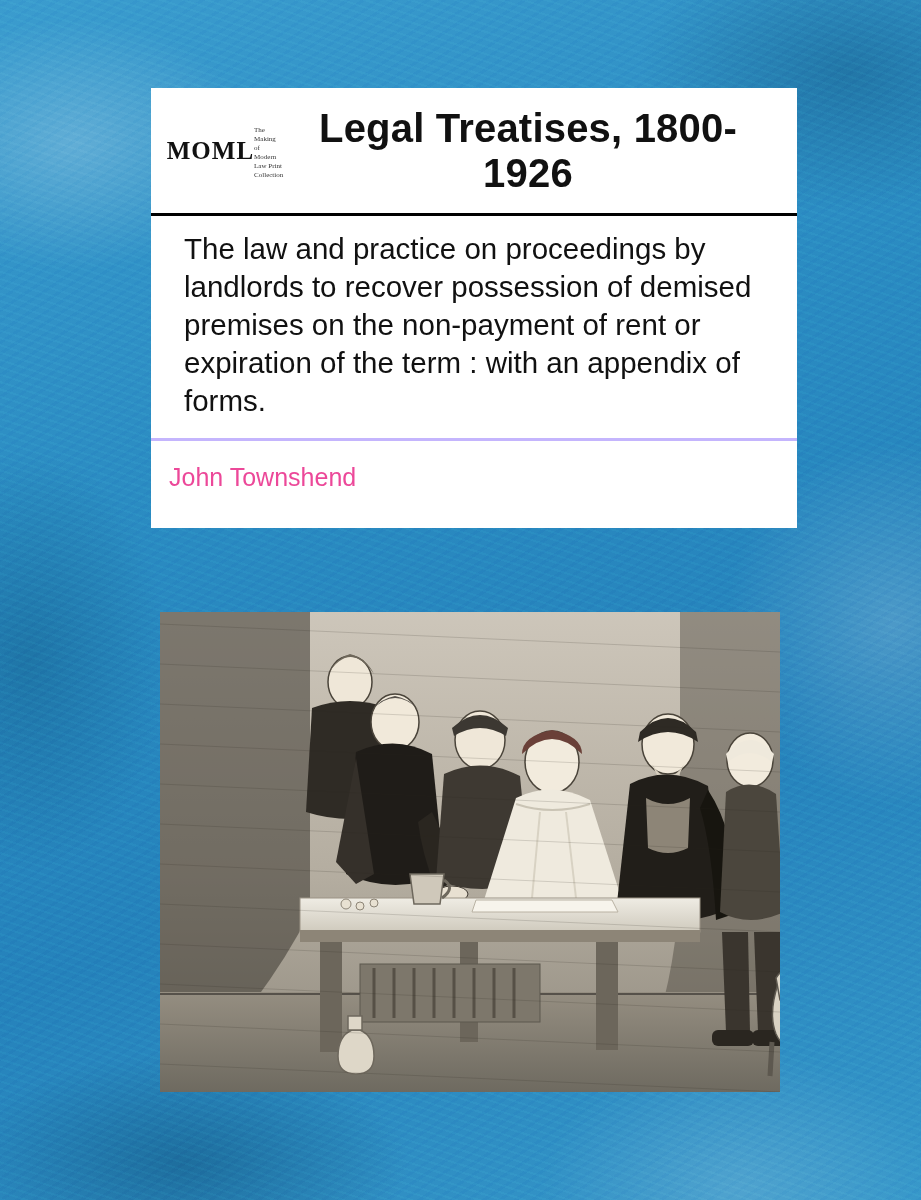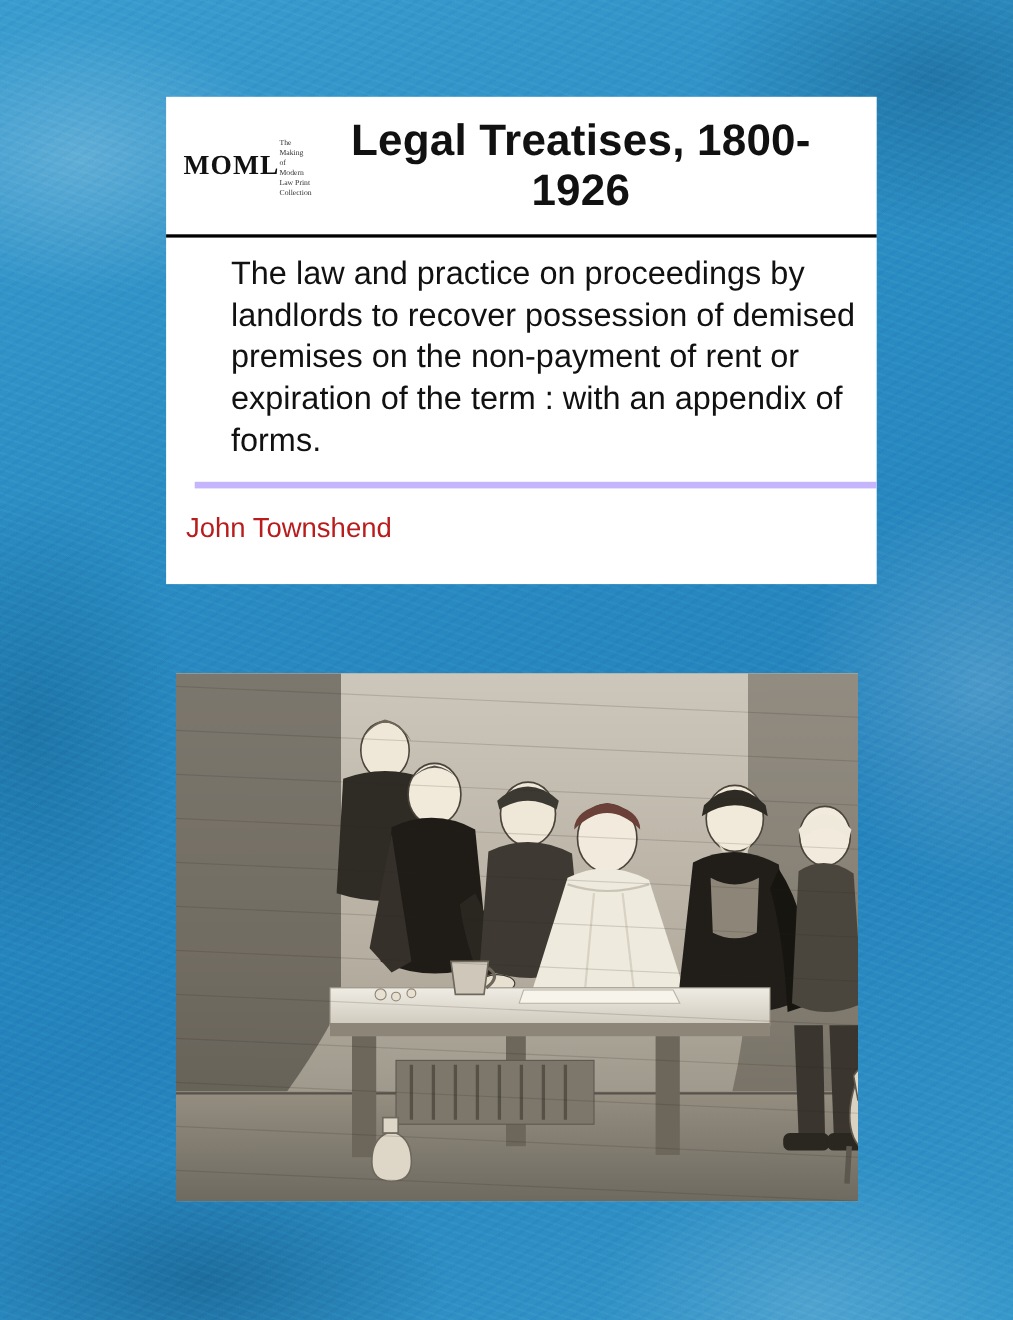--- a/index.html
+++ b/index.html
@@ -128,42 +128,41 @@
     font-family: "Liberation Sans", sans-serif;
     font-size: 40px;
     font-weight: bold;
     color: #111;
     letter-spacing: 0.2px;
     padding-right: 10px;
   }
 
   
   .book-title-row {
-    border-bottom: 6px solid #c4b5fd;
+    border-bottom: 3px solid #c4b5fd;
     padding: 14px 18px 18px 33px;
-    margin-left: 26px;
   }
   .book-title {
     font-family: "Liberation Sans", sans-serif;
     font-size: 29.5px;
     line-height: 38px;
     color: #111;
     font-weight: normal;
     white-space: pre-line;
   }
 
   
   .author-row {
     padding: 22px 18px 36px 18px;
     min-height: 82px;
   }
   .author-name {
     font-family: "Liberation Sans", sans-serif;
     font-size: 25px;
-    color: #b91c1c;
+    color: #ec4899;
   }
 
   
   .illustration {
     position: absolute;
     left: 160px;
     top: 612px;
     width: 620px;
     height: 480px;
     background: #b9b2a6;

